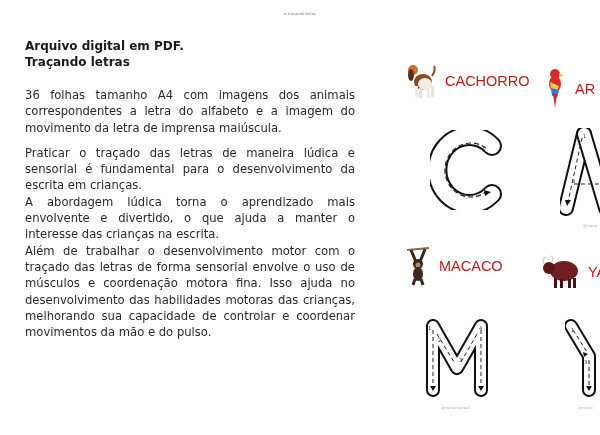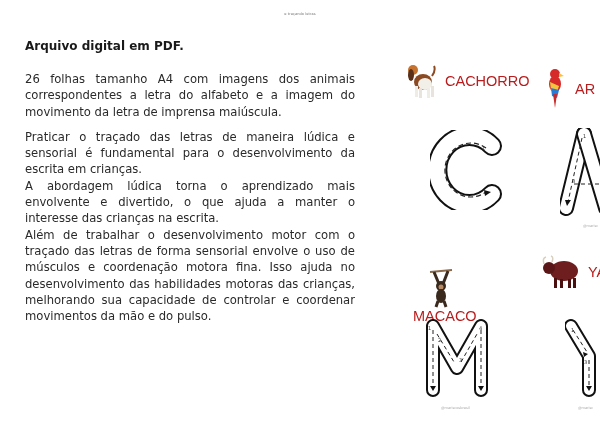--- a/index.html
+++ b/index.html
@@ -28,22 +28,23 @@
     .watermark { position: absolute; font-size: 3.5px; color: #aaa; }
   </style>
 </head>
 <body>
 
 <div class="header-note">e traçando letras</div>
 
 <div class="left-col">
   <div class="title">
     <div>Arquivo digital em PDF.</div>
+    <div>Traçando letras</div>
   </div>
-  <p class="para p1">26 folhas tamanho A4 com imagens dos animais correspondentes a letra do alfabeto e a imagem do movimento da letra de imprensa maiúscula.</p>
+  <p class="para p1">36 folhas tamanho A4 com imagens dos animais correspondentes a letra do alfabeto e a imagem do movimento da letra de imprensa maiúscula.</p>
   <p class="para p2">Praticar o traçado das letras de maneira lúdica e sensorial é fundamental para o desenvolvimento da escrita em crianças.</p>
   <p class="para">A abordagem lúdica torna o aprendizado mais envolvente e divertido, o que ajuda a manter o interesse das crianças na escrita.</p>
   <p class="para">Além de trabalhar o desenvolvimento motor com o traçado das letras de forma sensorial envolve o uso de músculos e coordenação motora fina. Isso ajuda no desenvolvimento das habilidades motoras das crianças, melhorando sua capacidade de controlar e coordenar movimentos da mão e do pulso.</p>
 </div>
 
 <div class="right-col">
 
   <div class="animal-row" style="left:10px; top:22px;">
     <svg width="32" height="38" viewBox="0 0 32 38">
       <ellipse cx="18" cy="20" rx="9" ry="8" fill="#8b4a22"></ellipse>
@@ -85,21 +86,21 @@
     <path d="M24 6 L46 80" fill="none" stroke="#111" stroke-width="16" stroke-linecap="round"></path>
     <path d="M24 6 L46 80" fill="none" stroke="#fff" stroke-width="12" stroke-linecap="round"></path>
     <path d="M22 10 L8 74" fill="none" stroke="#222" stroke-width="1" stroke-dasharray="4 3"></path>
     <path d="M5 72 L11 72 L7 78 Z" fill="#111"></path>
     <path d="M14 56 L40 56" fill="none" stroke="#222" stroke-width="1" stroke-dasharray="4 3"></path>
     <text x="12" y="55" font-size="5" fill="#333" font-family="DejaVu Sans, sans-serif">3</text>
     <text x="23" y="10" font-size="5" fill="#333" font-family="DejaVu Sans, sans-serif">1</text>
   </svg>
   <div class="watermark" style="left:188px; top:184px;">@marisc</div>
 
-  <div class="animal-row" style="left:10px; top:228px;flex-direction:column;">
+  <div class="animal-row" style="left:10px; top:206px;">
     <svg width="26" height="40" viewBox="0 0 26 40">
       <path d="M2 4 L24 2" stroke="#8a6a4a" stroke-width="2"></path>
       <path d="M6 4 L11 16 M20 3 L15 16" stroke="#3a2a1e" stroke-width="3"></path>
       <ellipse cx="13" cy="18" rx="5" ry="5" fill="#3a2a1e"></ellipse>
       <ellipse cx="13" cy="19" rx="2.5" ry="2.5" fill="#b88a64"></ellipse>
       <ellipse cx="13" cy="28" rx="5" ry="7" fill="#3a2a1e"></ellipse>
       <path d="M10 33 L8 39 M16 33 L18 39" stroke="#3a2a1e" stroke-width="3"></path>
     </svg>
     <span class="animal-label">MACACO</span>
   </div>

